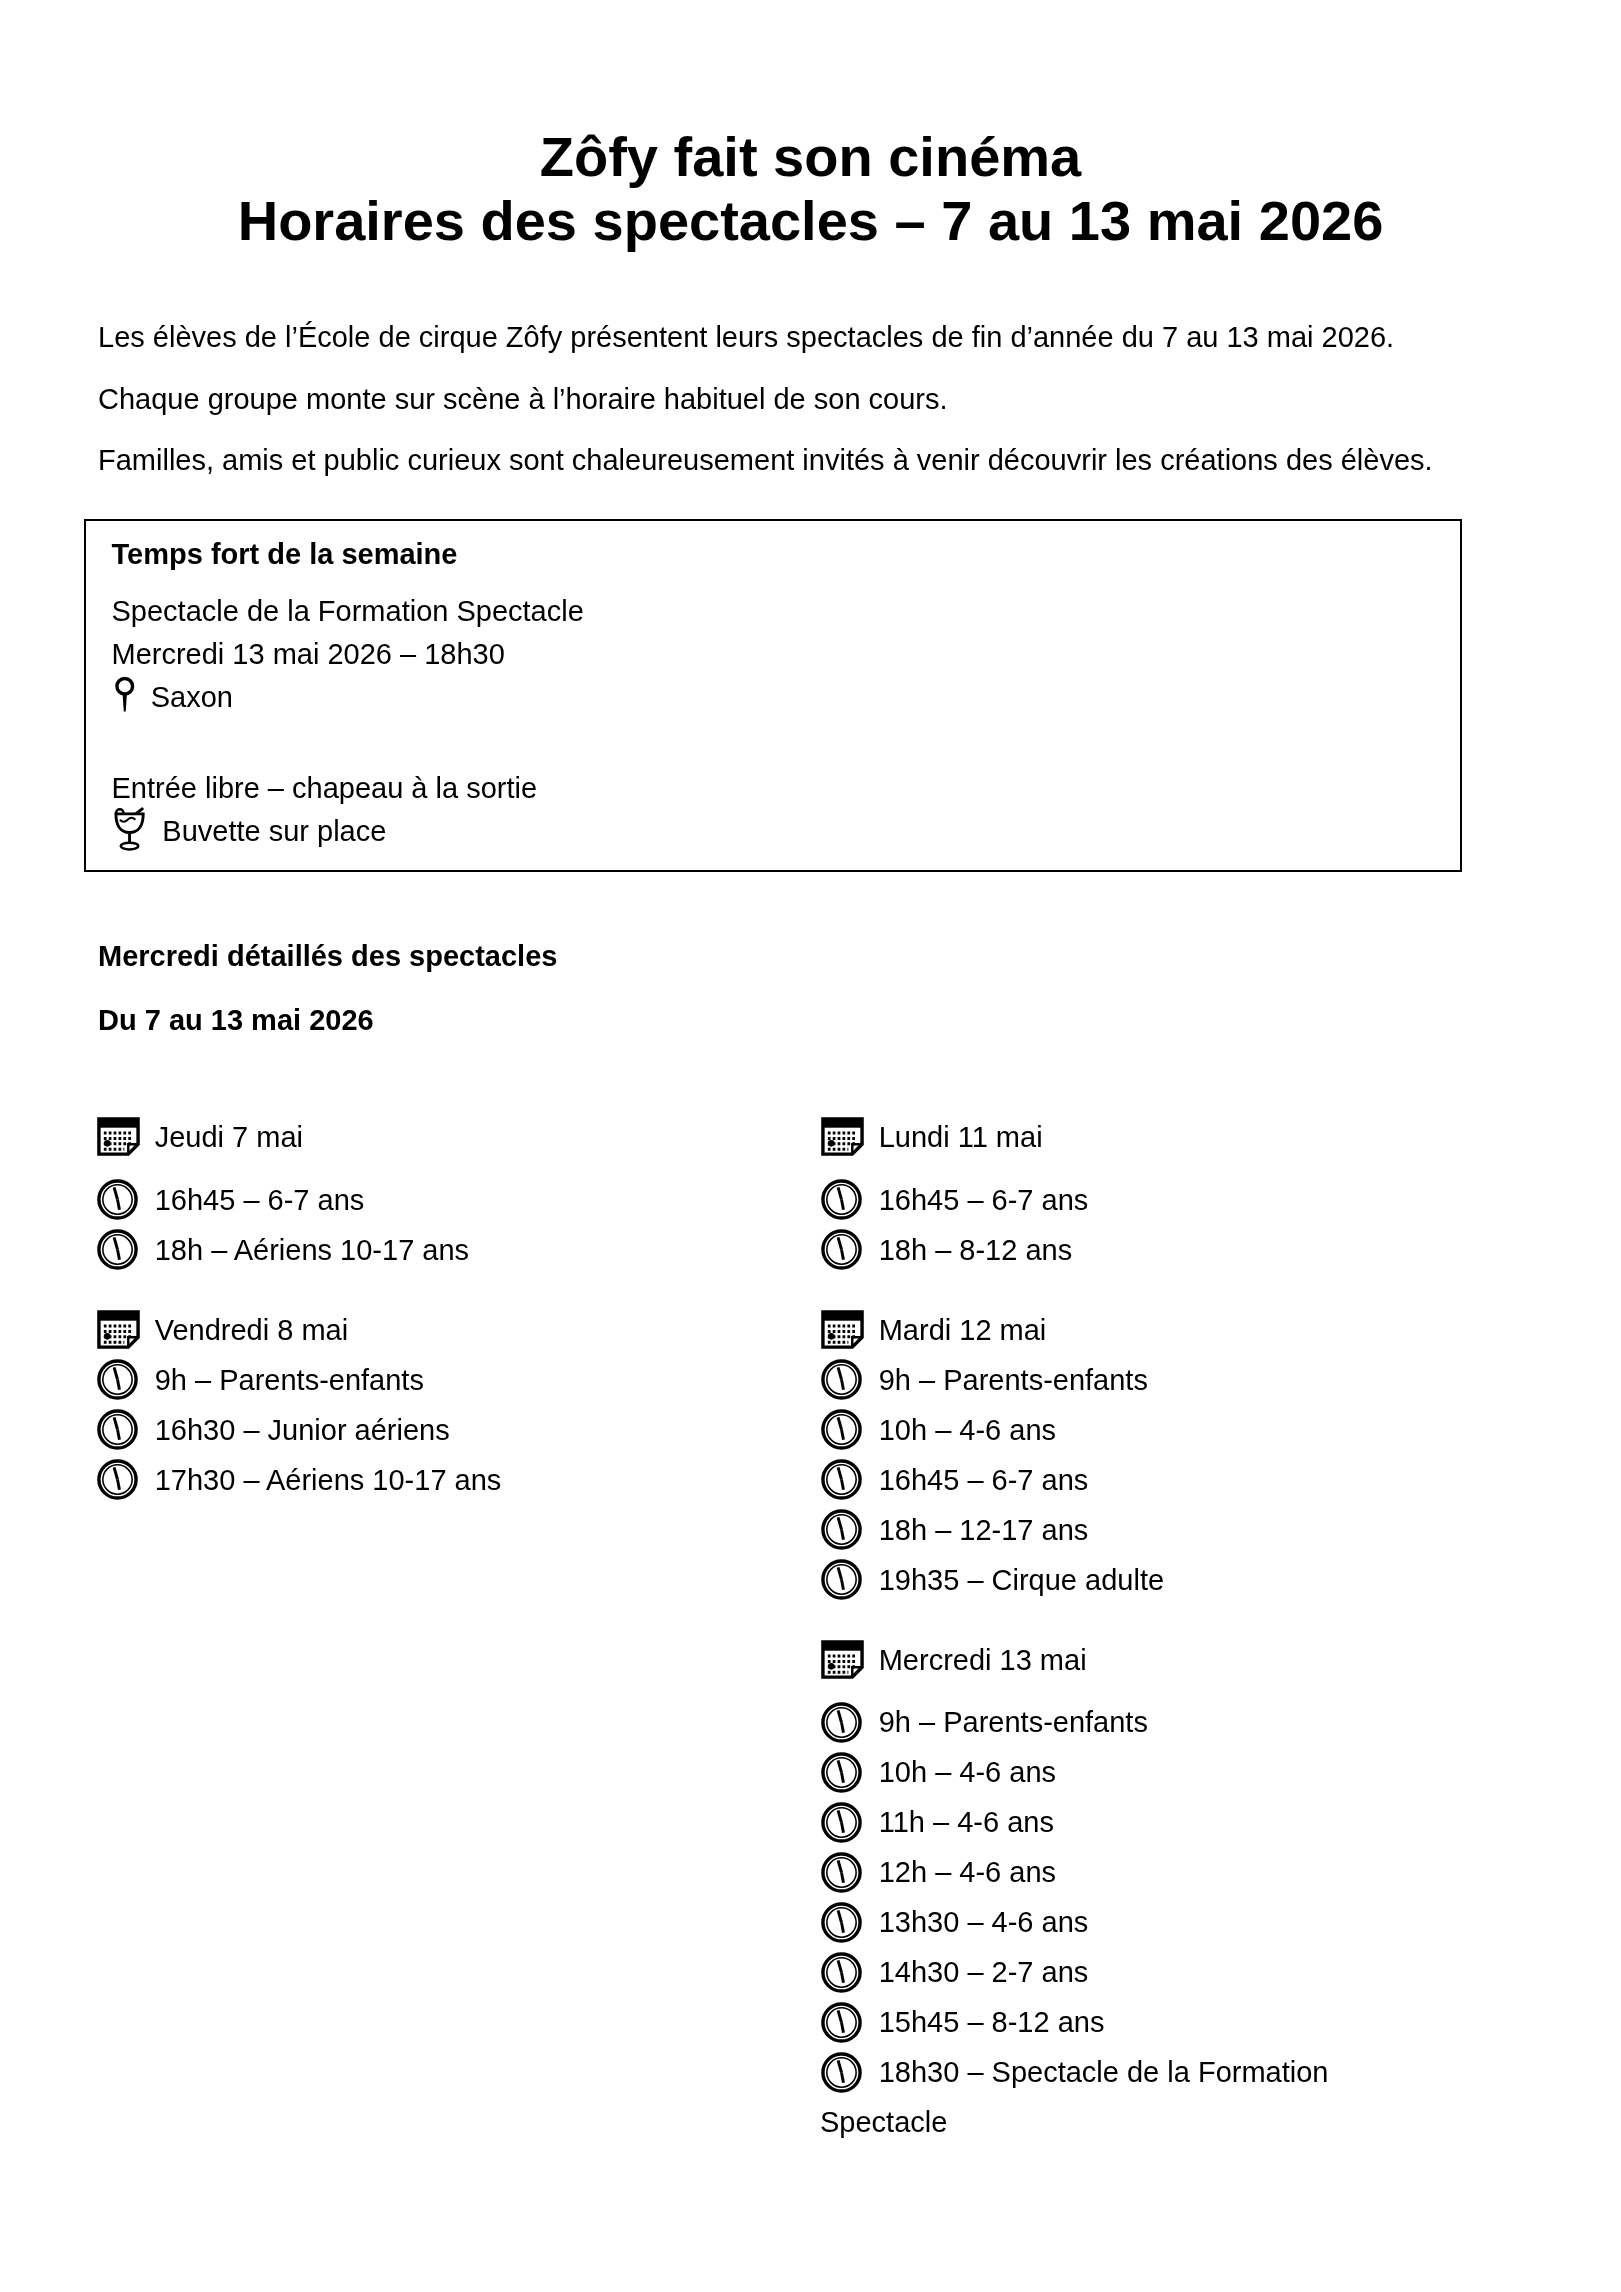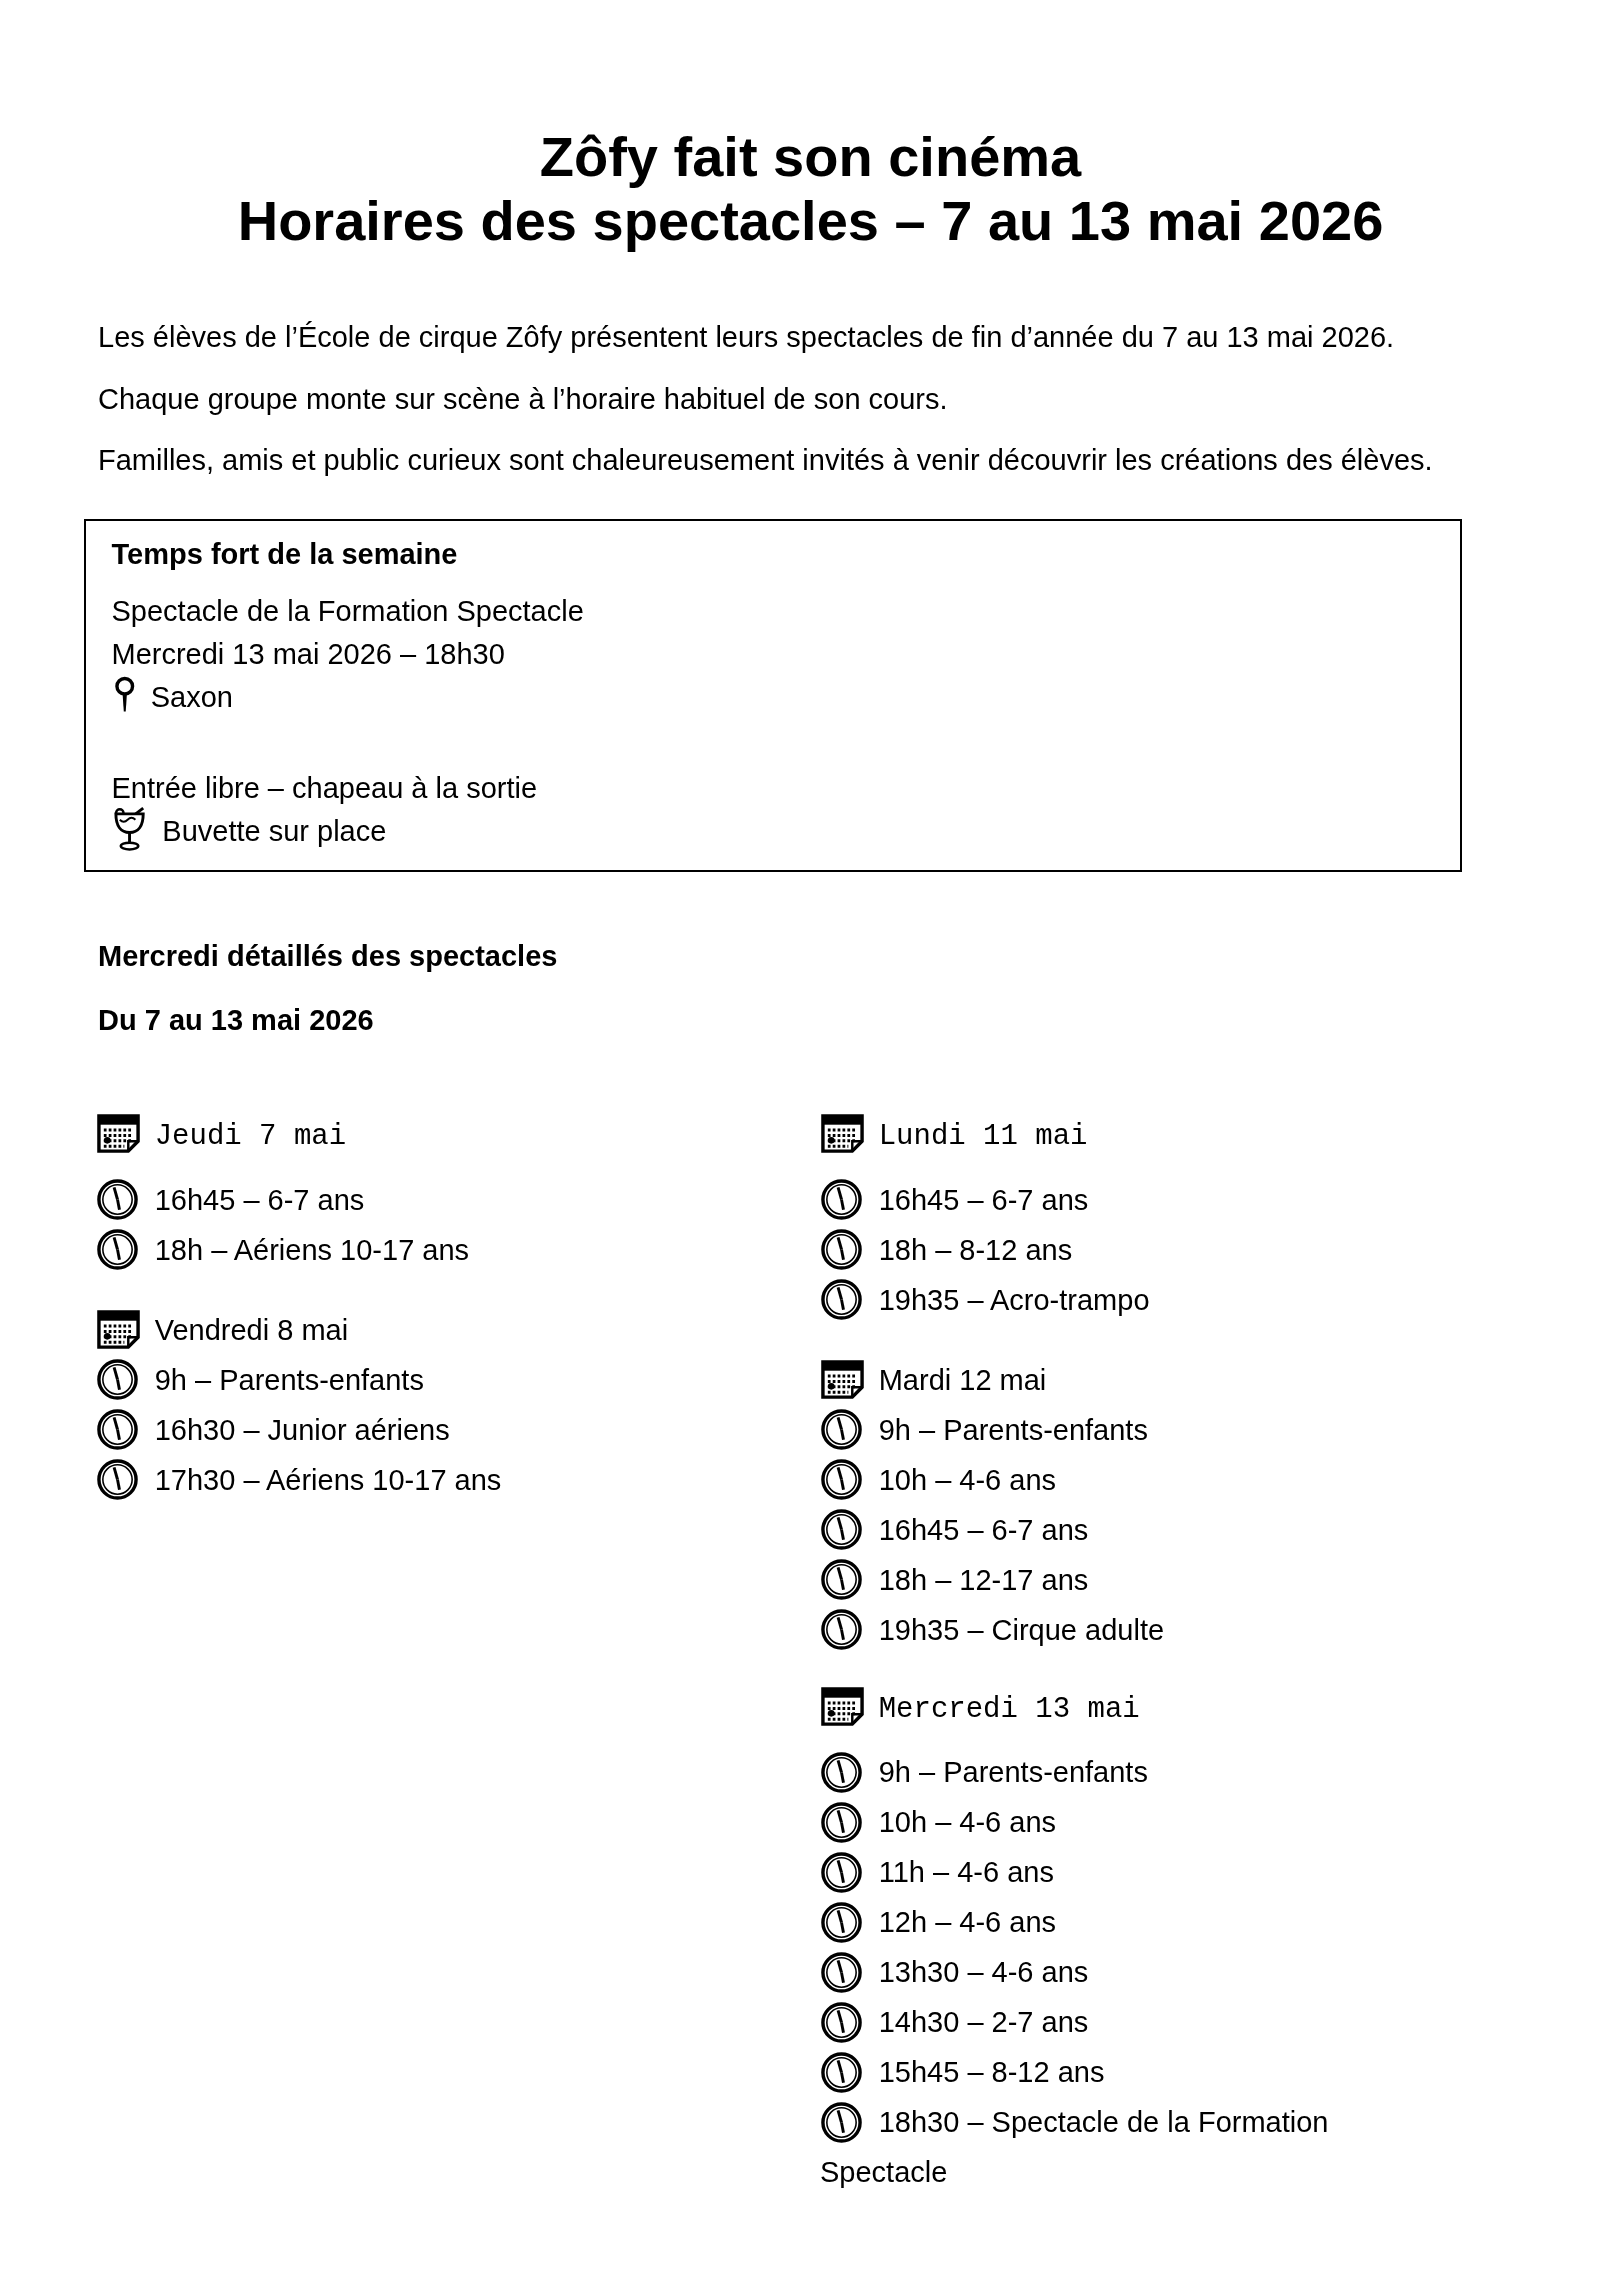--- a/index.html
+++ b/index.html
@@ -47,21 +47,21 @@
     margin: 29px 98px 0 98px;
     font-size: 29px;
     line-height: 35px;
     font-weight: 700;
   }
   .schedule-columns { display: flex; margin: 74px 0 0 96px; }
   .col-left  { width: 724px; flex: none; }
   .col-right { width: 588px; flex: none; }
   .day-block { margin-bottom: 30px; }
   .day-header { font-size: 29px; line-height: 50px; }
-  .day-header.gap { margin-bottom: 12.7px; font-family: Liberation Mono, monospace; }
+  .day-header.gap { margin-bottom: 12.7px; }
   .show-row { font-size: 29px; line-height: 50px; }
   .icn { display: inline-block; vertical-align: middle; }
   .icn svg { display: block; }
   .icn.calendar { margin-right: 13.7px; margin-top: -5.9px; }
   .icn.clock    { margin-right: 15.7px; margin-top: -4.9px; }
   .icn.pin      { margin-right: 13.7px; margin-top: -7.8px; }
   .icn.cocktail { margin-right: 11.8px; margin-top: -7.8px; }
 </style>
 </head>
 <body>
@@ -185,26 +185,20 @@
                 <circle cx="22" cy="22" r="15" fill="none" stroke="#000000" stroke-width="1.6"></circle>
                 <line x1="22" y1="22" x2="18.5" y2="9.5" stroke="#000000" stroke-width="3"></line>
                 <line x1="22" y1="22" x2="24" y2="32.5" stroke="#000000" stroke-width="3"></line>
               </svg></span><span>16h45 – 6-7 ans</span></div>
           <div class="show-row"><span class="icn clock"><svg width="43" height="43" viewBox="0 0 44 44" xmlns="http://www.w3.org/2000/svg">
                 <circle cx="22" cy="22" r="19" fill="#ffffff" stroke="#000000" stroke-width="3.5"></circle>
                 <circle cx="22" cy="22" r="15" fill="none" stroke="#000000" stroke-width="1.6"></circle>
                 <line x1="22" y1="22" x2="18.5" y2="9.5" stroke="#000000" stroke-width="3"></line>
                 <line x1="22" y1="22" x2="24" y2="32.5" stroke="#000000" stroke-width="3"></line>
               </svg></span><span>18h – 8-12 ans</span></div>
-          <div class="show-row"><span class="icn clock"><svg width="43" height="43" viewBox="0 0 44 44" xmlns="http://www.w3.org/2000/svg">
-                <circle cx="22" cy="22" r="19" fill="#ffffff" stroke="#000000" stroke-width="3.5"></circle>
-                <circle cx="22" cy="22" r="15" fill="none" stroke="#000000" stroke-width="1.6"></circle>
-                <line x1="22" y1="22" x2="18.5" y2="9.5" stroke="#000000" stroke-width="3"></line>
-                <line x1="22" y1="22" x2="24" y2="32.5" stroke="#000000" stroke-width="3"></line>
-              </svg></span><span>19h35 – Acro-trampo</span></div>
         </div>
         <div class="day-block">
           <div class="day-header"><span class="icn calendar"><svg width="45" height="45" viewBox="0 0 46 46" xmlns="http://www.w3.org/2000/svg">
                 <path d="M3 5 H43 V31 L33 41 H3 Z" fill="#ffffff" stroke="#000000" stroke-width="3.5" stroke-linejoin="miter"></path>
                 <rect x="3" y="5" width="40" height="9" fill="#000000"></rect>
                 <g stroke="#000000" stroke-width="3" stroke-dasharray="2.8 2.2">
                   <line x1="8" y1="19.5" x2="38" y2="19.5"></line>
                   <line x1="8" y1="25" x2="38" y2="25"></line>
                   <line x1="8" y1="30.5" x2="38" y2="30.5"></line>
                   <line x1="8" y1="36" x2="29" y2="36"></line>

